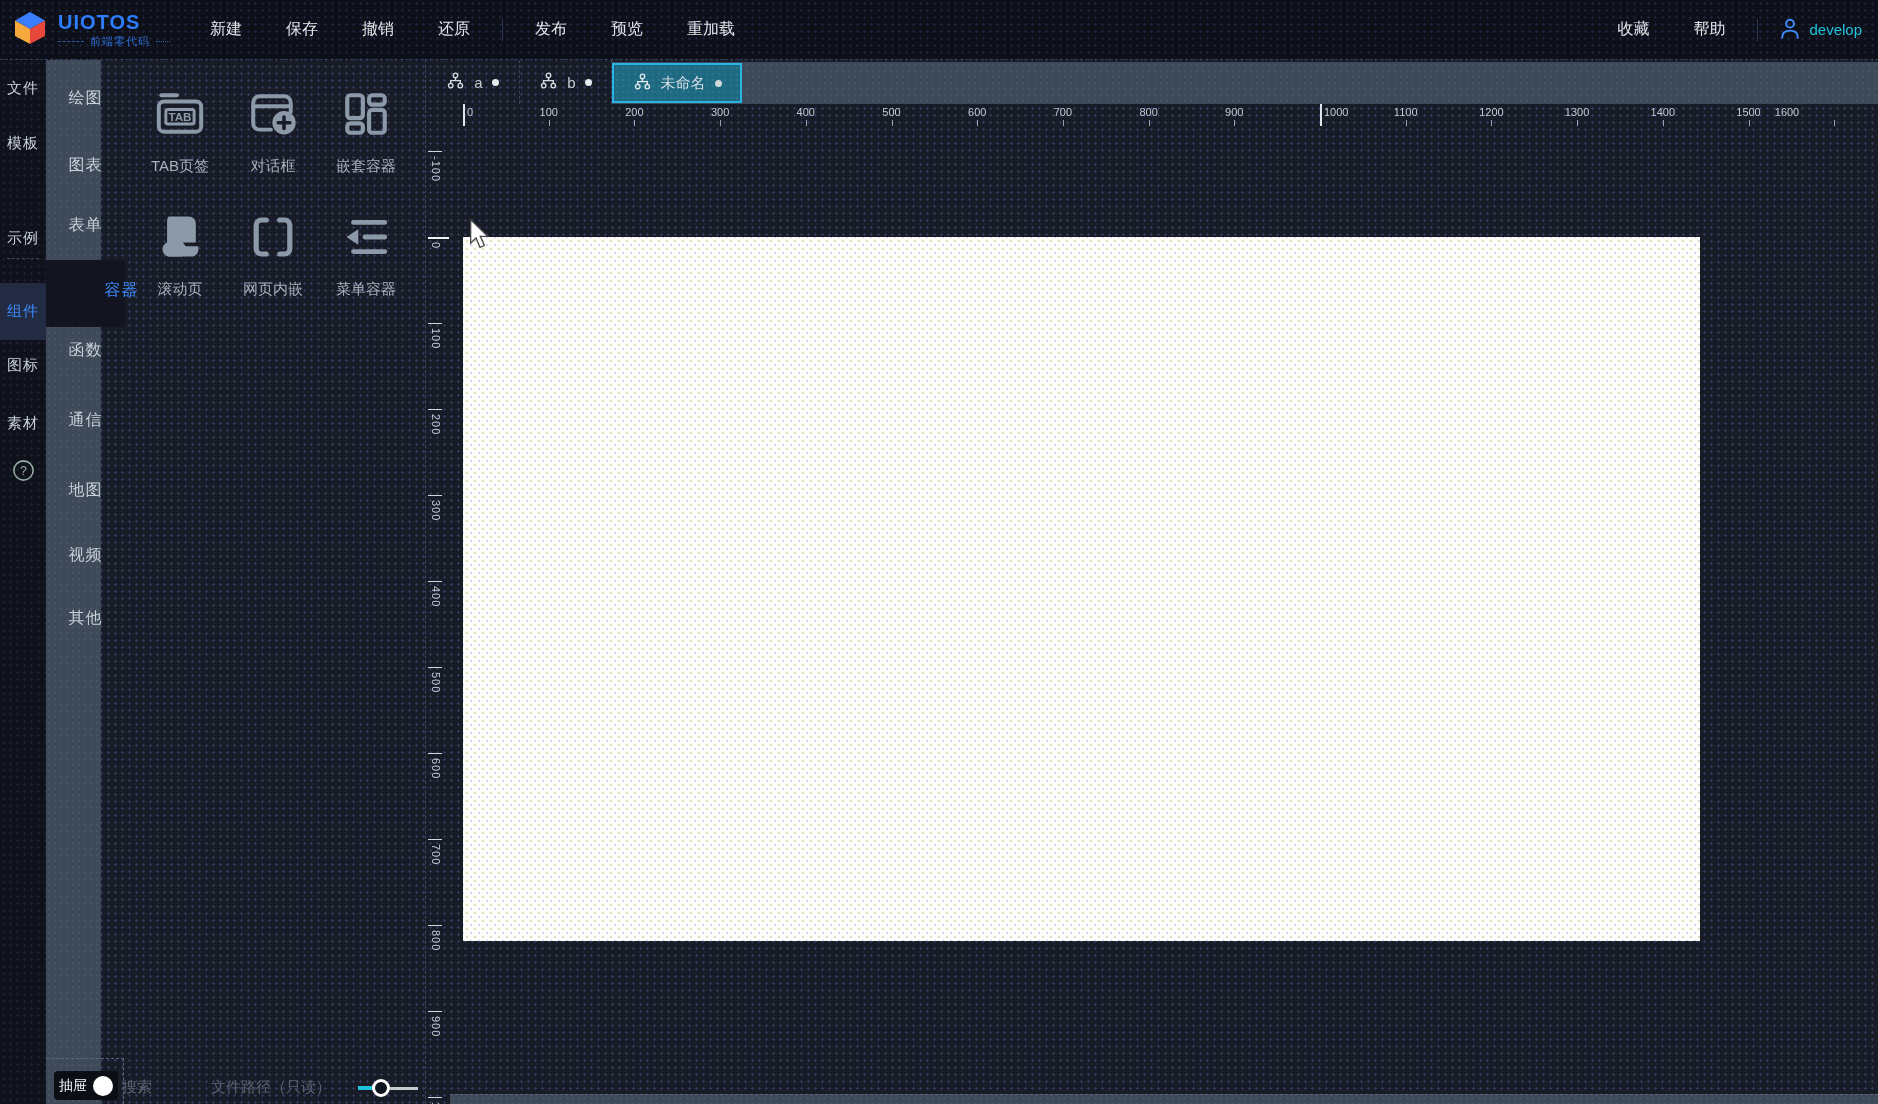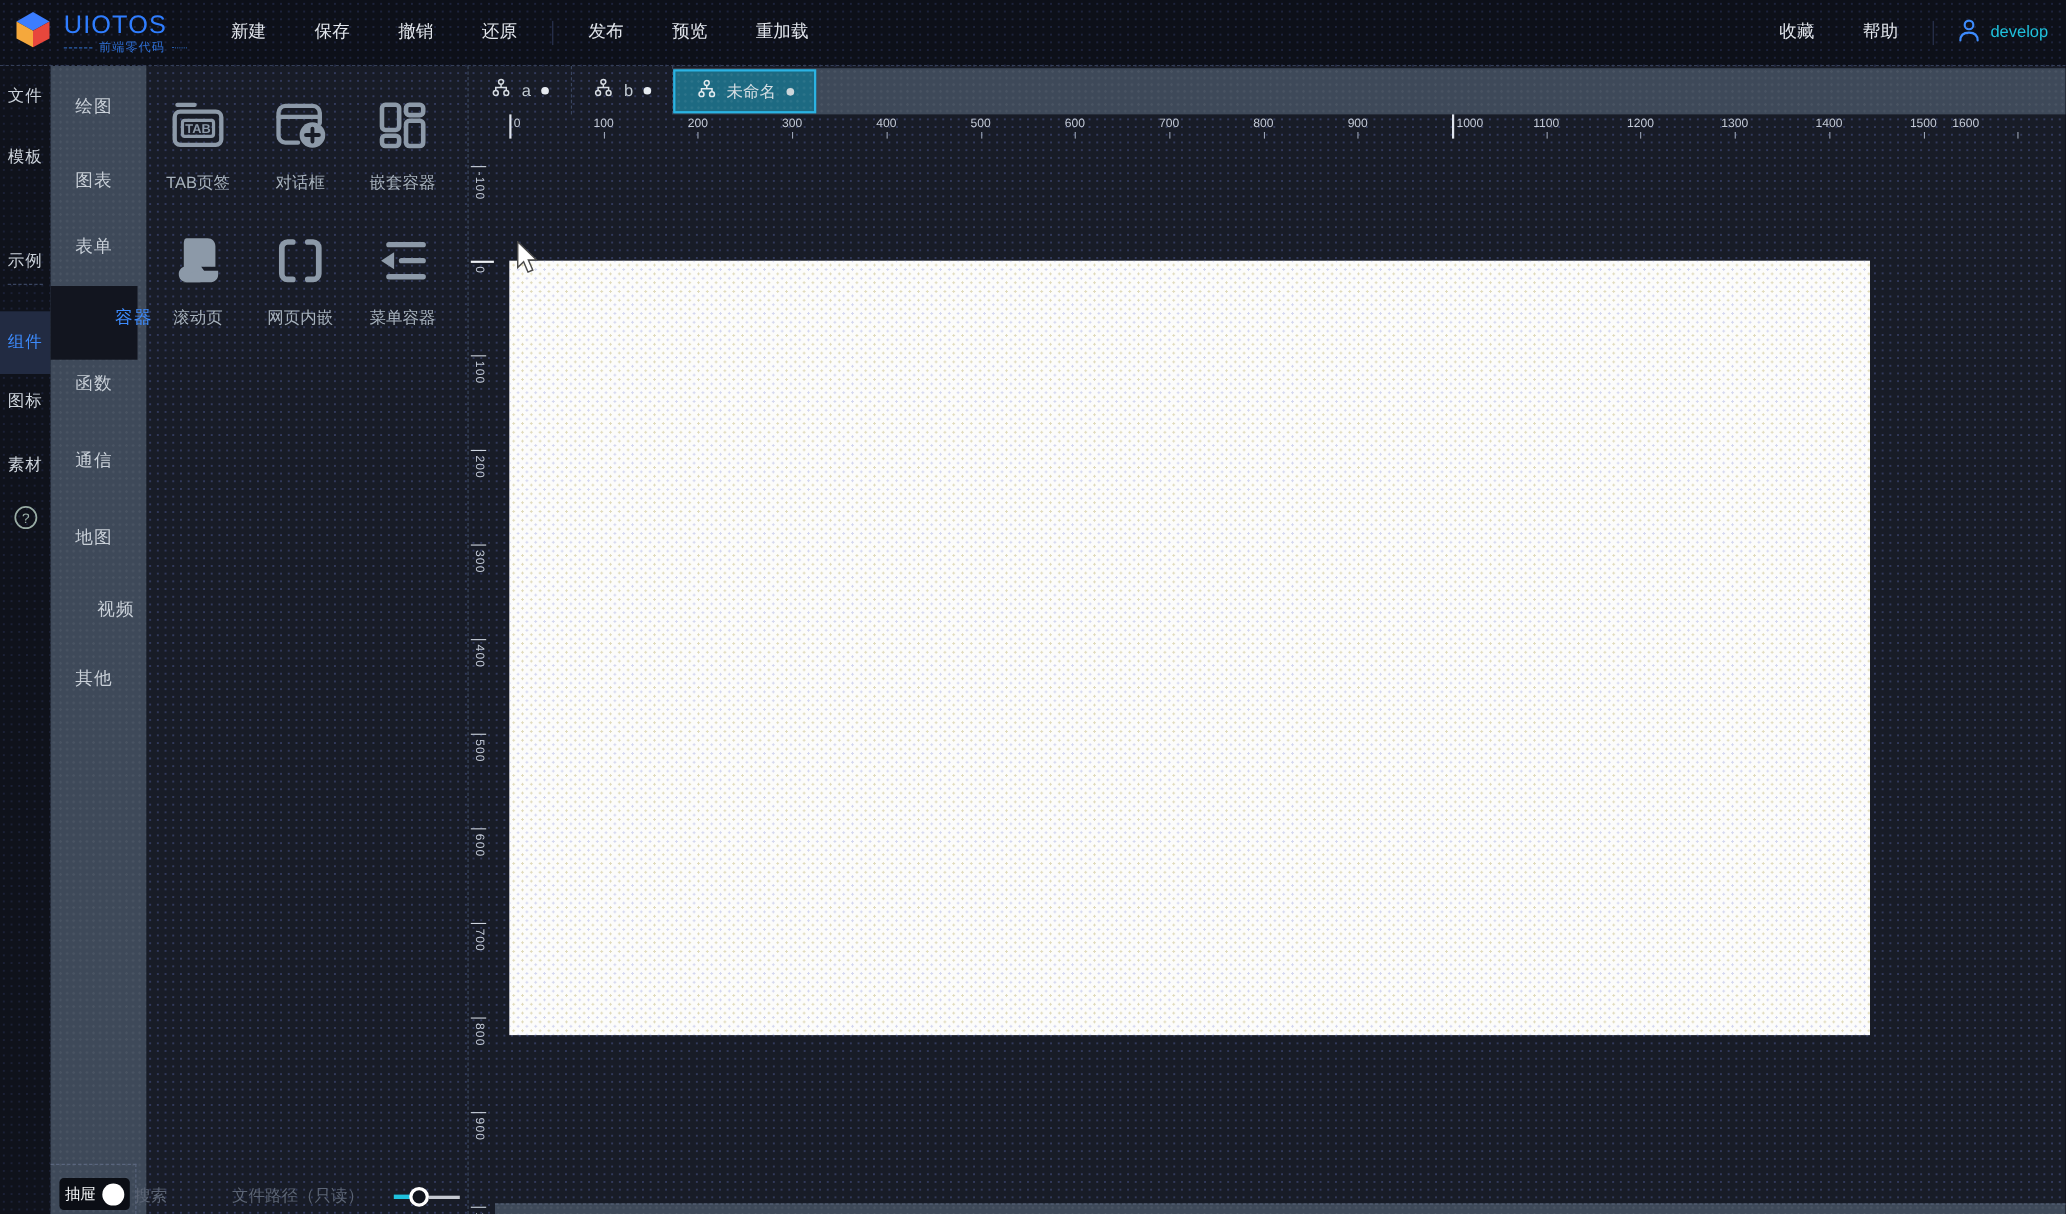--- a/index.html
+++ b/index.html
@@ -12,21 +12,21 @@
 
   
   .topbar{ position:absolute; left:0; top:0; width:100%; height:60px;
            background-color:#0d1019;
            background-image:radial-gradient(rgba(70,85,150,.28) 1px, transparent 1.3px);
            background-size:7px 7px;
            border-bottom:1px dashed #353f58;
            display:flex; align-items:center; }
   .logo{ display:flex; align-items:center; gap:10px; padding:0 10px 0 12px; width:170px; }
   .logo-txt{ display:flex; flex-direction:column; line-height:1; }
-  .logo-title{ color:#2f7dff; font-size:23px; font-weight:normal; letter-spacing:1px; }
+  .logo-title{ color:#2f7dff; font-size:20px; font-weight:bold; letter-spacing:1px; }
   .logo-tagline{ display:flex; align-items:center; gap:6px; margin-top:4px; }
   .logo-tagline .dash{ border-top:1px dashed #2a5fae; width:26px; height:0; }
   .logo-tagline .dash.r{ width:14px; border-top-style:dotted; }
   .logo-tagline span{ color:#2f6fd6; font-size:11px; letter-spacing:1px; white-space:nowrap; }
   .menu{ display:flex; align-items:center; }
   .menu.left{ margin-left:18px; }
   .menu-item{ font-size:16px; color:#e2e6ec; padding:6px 22px; cursor:pointer; white-space:nowrap; }
   .tb-divider{ width:1px; height:22px; background:#2c3554; margin:0 10px; }
   .tb-right{ margin-left:auto; display:flex; align-items:center; padding-right:16px; }
   .user{ display:flex; align-items:center; gap:7px; margin-left:10px; cursor:pointer; }
@@ -38,21 +38,21 @@
          background-image:radial-gradient(rgba(70,85,150,.22) 1px, transparent 1.3px);
          background-size:7px 7px; }
   .nav1-item{ position:absolute; left:0; width:46px; height:34px; line-height:34px;
               text-align:center; font-size:15px; color:#ccd3db; cursor:pointer; letter-spacing:1px; }
   .nav1-active-bg{ position:absolute; left:0; width:46px; top:223px; height:57px; background:#222b42; }
   .nav1-item.active{ color:#3d8bfd; }
   .nav1-divider{ position:absolute; left:7px; right:7px; top:198px; border-top:1px dashed #3a4560; }
   .nav1-help{ position:absolute; left:12px; top:399px; width:23px; height:23px; cursor:pointer; }
 
   
-  .nav2{ position:absolute; left:46px; top:60px; width:87px; height:1044px;
+  .nav2{ position:absolute; left:46px; top:60px; width:55px; height:1044px;
          background-color:#3e4959;
          background-image:radial-gradient(rgba(255,255,255,.06) 1px, transparent 1.3px);
          background-size:6px 6px; }
   .nav2-item{ position:absolute; left:0; width:79px; height:40px; line-height:40px;
               text-align:center; font-size:16px; color:#c9d0d8; cursor:pointer; letter-spacing:1px; }
   .nav2-active-bg{ position:absolute; left:0; width:79px; top:200px; height:67px; background:#12151f; }
   .nav2-item.active{ color:#3d8bfd;margin-left:36px; }
 
   
   .panel{ position:absolute; left:125px; top:60px; width:301px; height:1044px; }
@@ -193,21 +193,21 @@
 
   <nav class="nav2" id="nav2">
     <div class="nav2-active-bg"></div>
   <div class="nav2-item" style="top: 18px;">绘图</div>
       <div class="nav2-item" style="top: 85px;">图表</div>
       <div class="nav2-item" style="top: 145px;">表单</div>
       <div class="nav2-item active" style="top: 210px;">容器</div>
       <div class="nav2-item" style="top: 270px;">函数</div>
       <div class="nav2-item" style="top: 340px;">通信</div>
       <div class="nav2-item" style="top: 410px;">地图</div>
-      <div class="nav2-item" style="top: 475px; margin-left: 20px;">视频</div>
+      <div class="nav2-item" style="top: 475px;">视频</div>
       <div class="nav2-item" style="top: 538px;">其他</div>
     </nav>
 
   <section class="panel">
     <div class="panel-grid" id="panel-grid">
         <div class="comp">
           <div class="comp-icon">
             <svg width="54" height="50" viewBox="0 0 26 24" fill="none" stroke="#8c99a8" stroke-width="1.9" stroke-linecap="round">
    <path d="M4,3 h7.5"></path>
               <rect x="2.8" y="6" width="20.4" height="14.5" rx="2.4"></rect>

